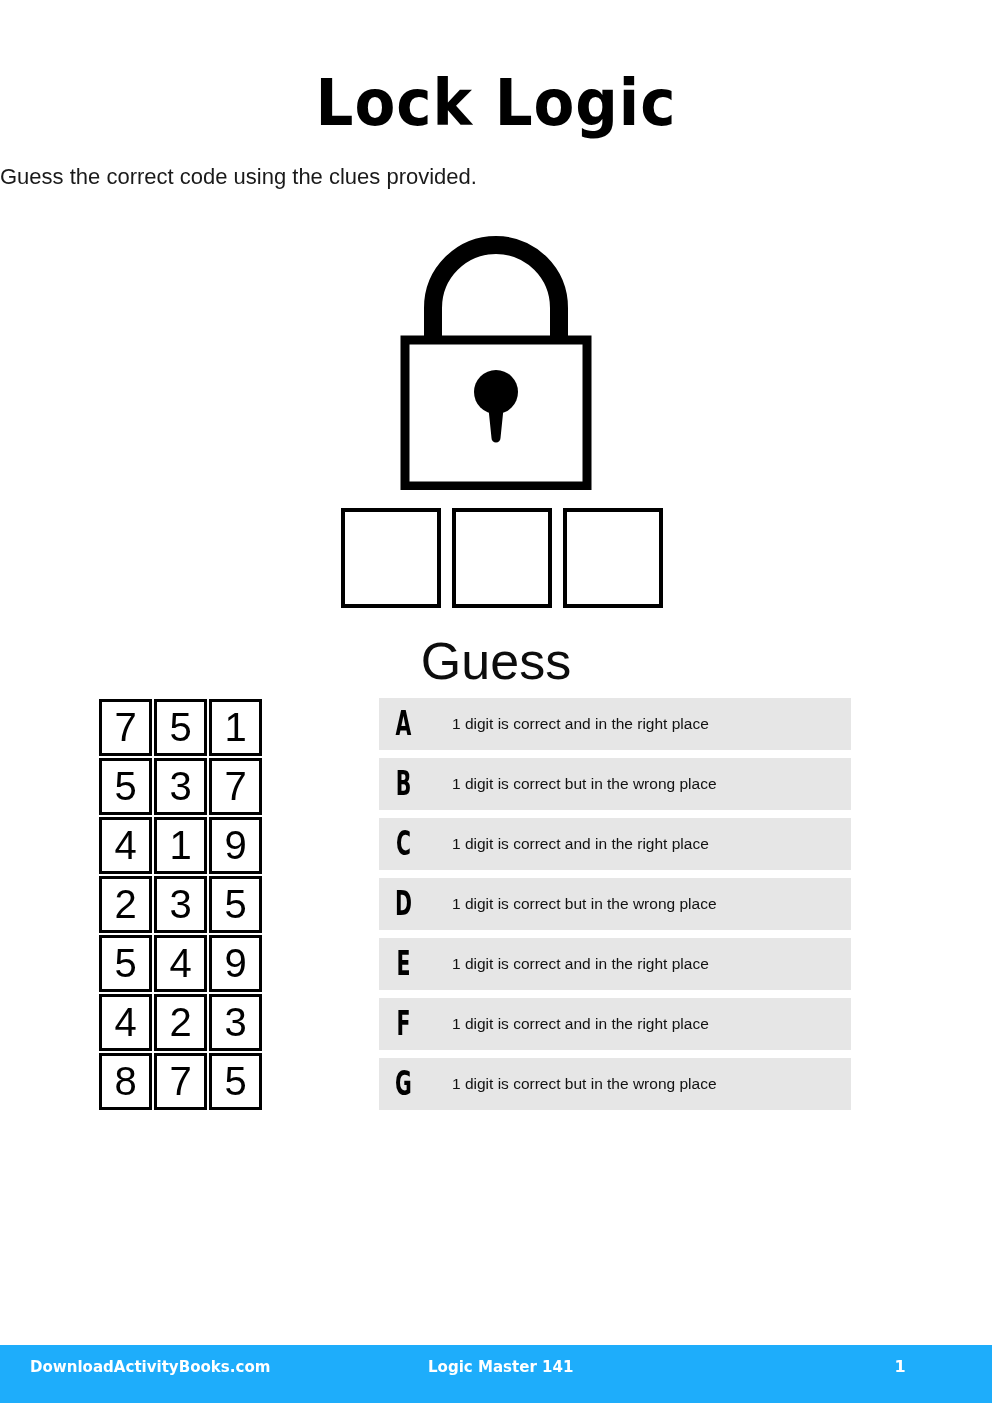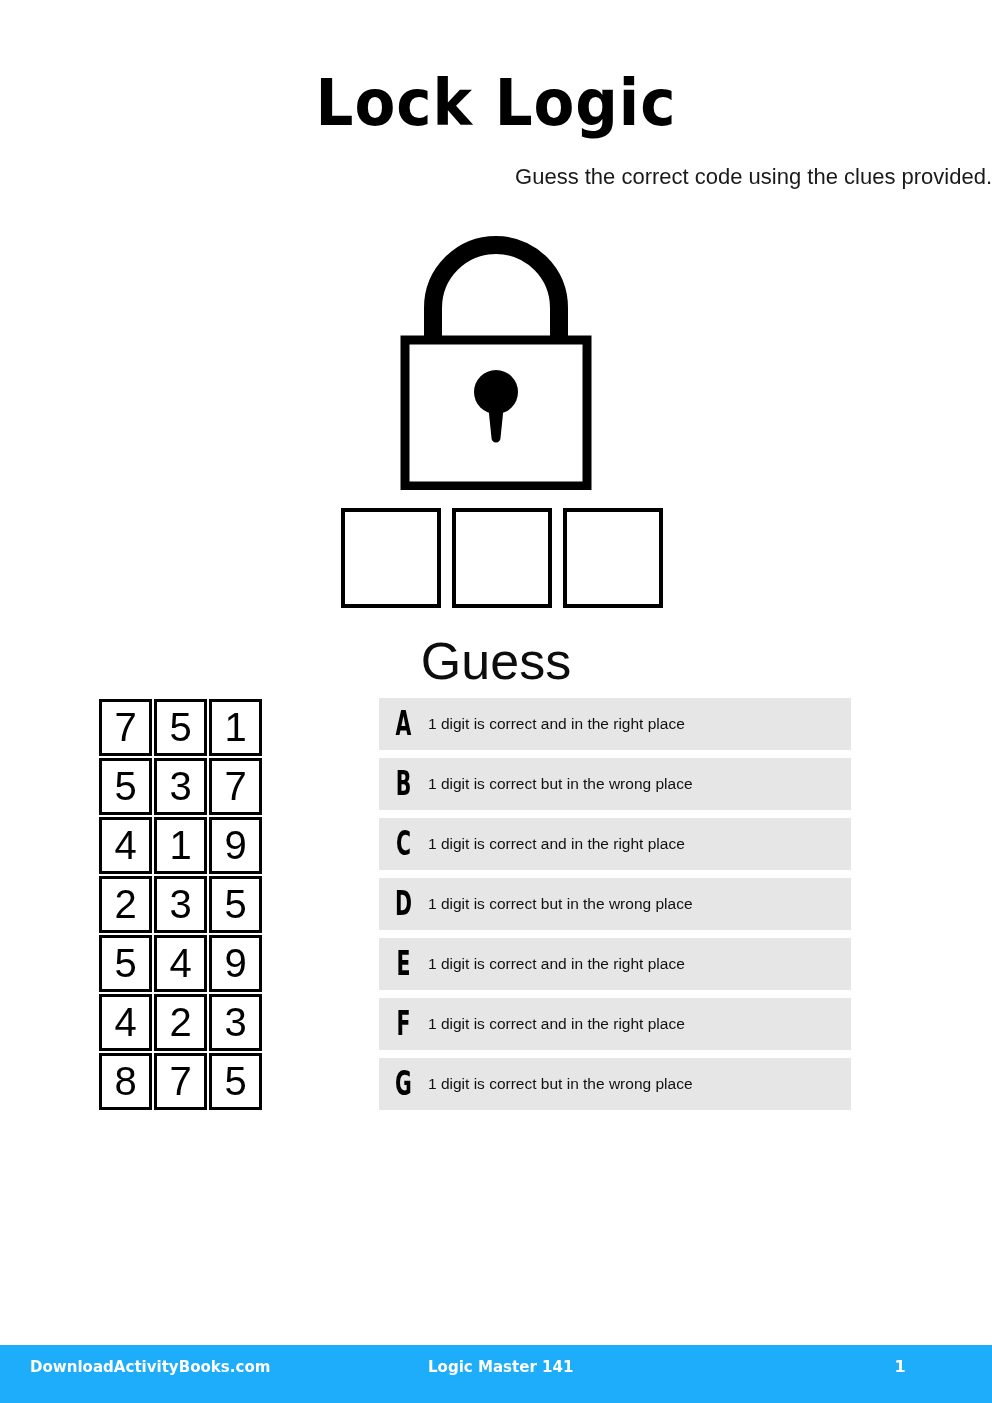--- a/index.html
+++ b/index.html
@@ -30,21 +30,21 @@
     line-height: 70px;
     letter-spacing: 1px;
     color: #000000;
     transform: scaleX(0.93);
   }
   .page-subtitle {
     position: absolute;
     left: 0;
     top: 163px;
     width: 992px;
-    text-align: right;
+    text-align: left;
     font-family: "Liberation Sans", sans-serif;
     font-weight: 400;
     font-size: 22px;
     line-height: 28px;
     color: #1a1a1a;
   }
 
   
   .lock-wrap {
     position: absolute;
@@ -143,20 +143,21 @@
     line-height: 34px;
     color: #000000;
     transform: scaleX(0.62);
   }
   .clue-text {
     font-family: "Liberation Sans", sans-serif;
     font-weight: 400;
     font-size: 15.5px;
     line-height: 20px;
     color: #111111;
+    margin-left: 24px;
   }
 
   
   .footer-bar {
     position: absolute;
     left: 0;
     top: 1345px;
     width: 992px;
     height: 58px;
     background: #1eadfb;

